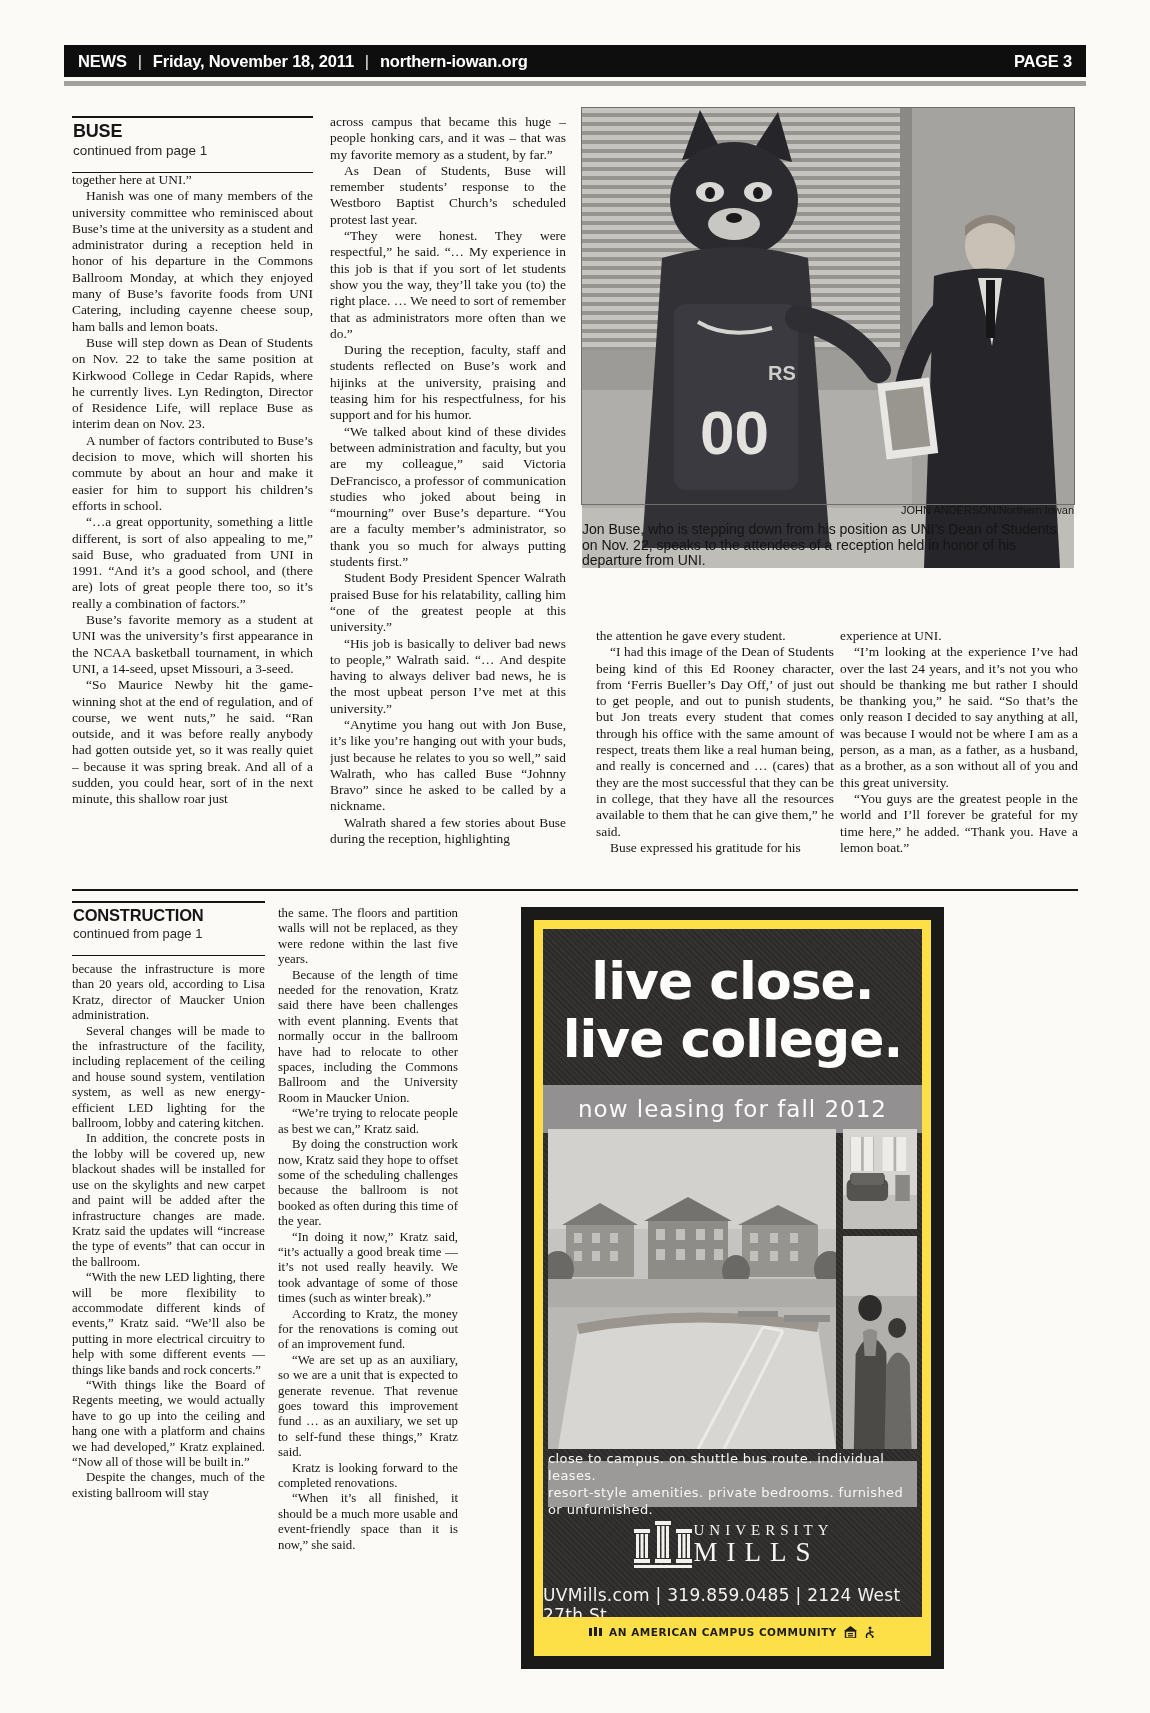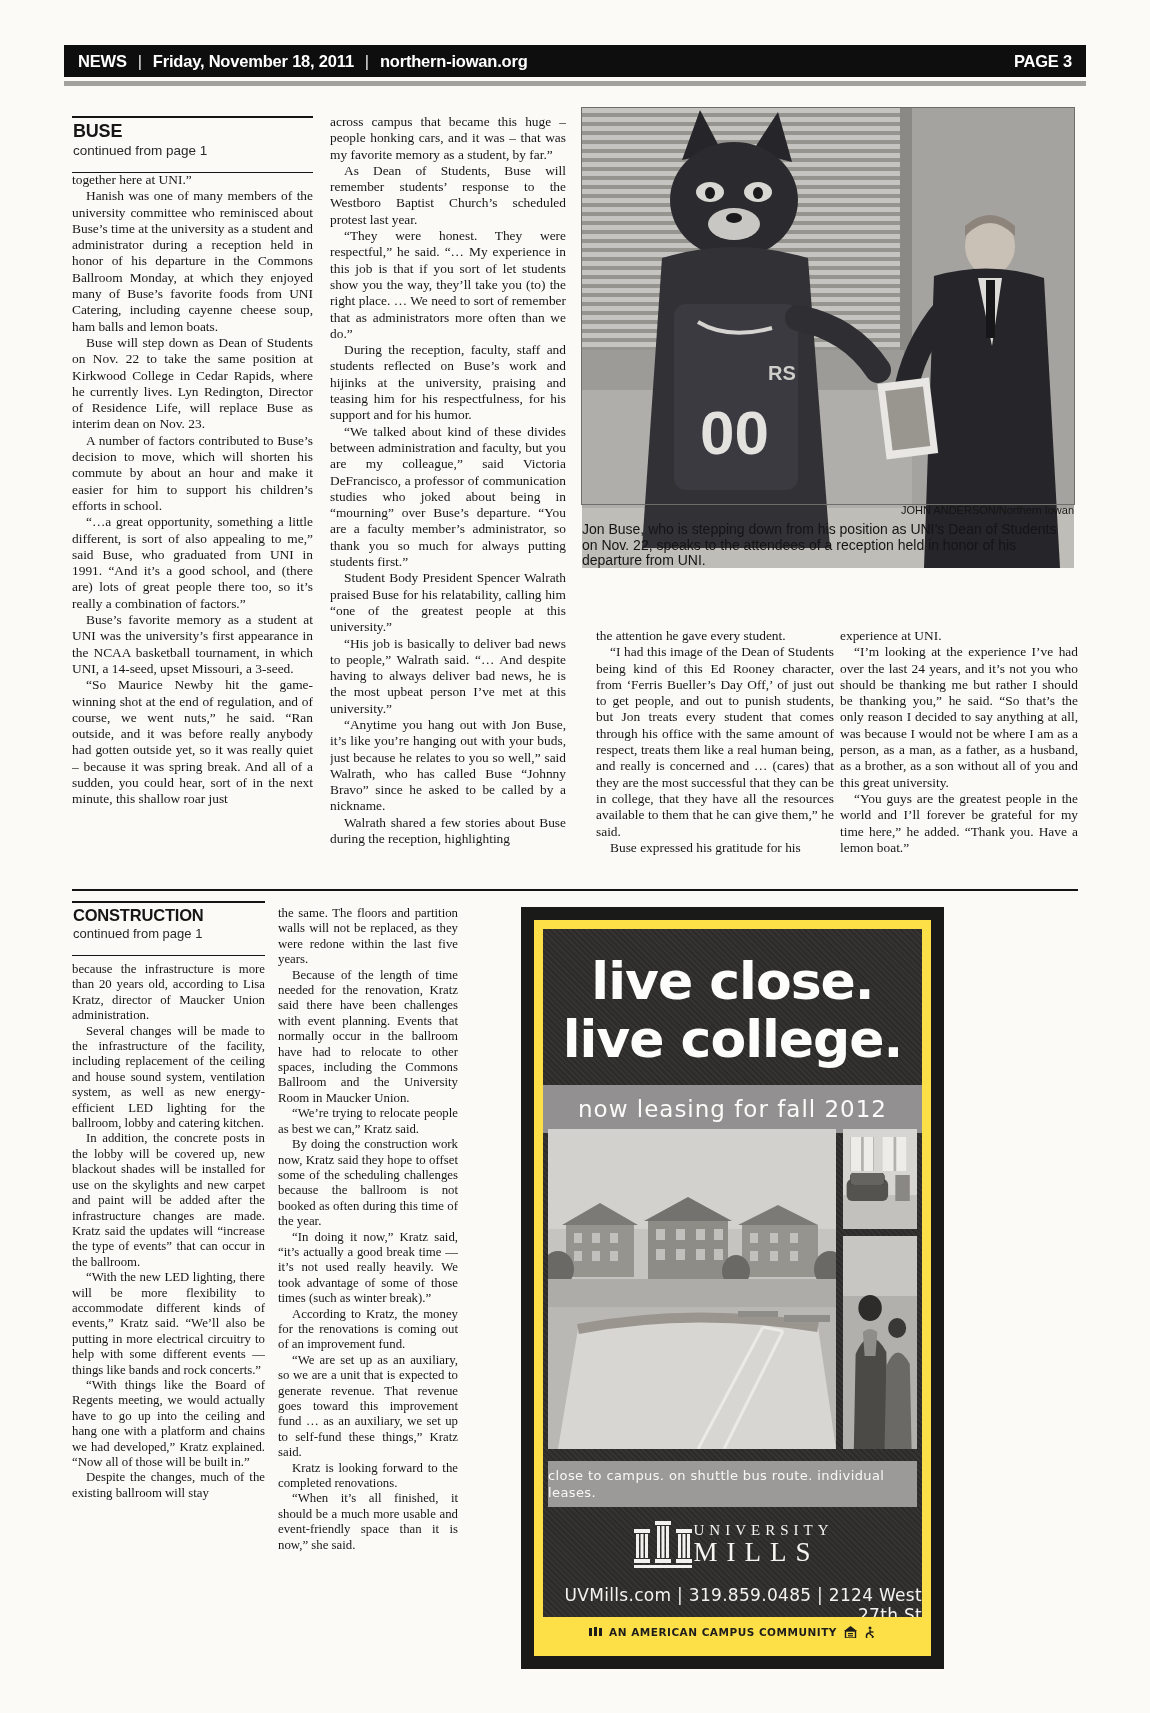--- a/index.html
+++ b/index.html
@@ -43,21 +43,21 @@
   .ph{background:#bbb9b5;} .ph svg{display:block;}
   .ph-left{width:288px;height:320px;}
   .ph-rightcol{flex:1;display:flex;flex-direction:column;gap:7px;}
   .ph-top{height:100px;} .ph-bottom{flex:1;}
   .ad-amen{position:absolute;top:532px;left:5px;right:5px;height:46px;background:#9c9a98;color:#f7f7f5;
            display:flex;flex-direction:column;align-items:flex-start;justify-content:center;
            font-family:"DejaVu Sans",sans-serif;font-size:13px;line-height:17px;letter-spacing:.4px;}
   .ad-logo{position:absolute;top:590px;width:100%;display:flex;justify-content:center;align-items:center;gap:0;color:#f6f5f2;}
   .brand{text-align:left;font-family:"Liberation Serif",serif;}
   .brand1{font-size:15px;letter-spacing:5px;} .brand2{font-size:27px;letter-spacing:9px;line-height:1;}
-  .ad-contact{position:absolute;top:656px;width:100%;text-align:right;color:#f3f2ef;
+  .ad-contact{position:absolute;top:656px;width:100%;text-align:left;color:#f3f2ef;
               font-family:"DejaVu Sans",sans-serif;font-size:17px;letter-spacing:.3px;}
   .ad-acc{height:30px;display:flex;align-items:center;justify-content:center;gap:7px;color:#1d1d1b;
           font-family:"DejaVu Sans",sans-serif;font-weight:bold;font-size:10.5px;letter-spacing:.5px;}
 </style>
 </head>
 <body>
 
 <div class="page">
 
   <div class="topbar">
@@ -281,20 +281,21 @@
                   <circle cx="60" cy="92" r="10" fill="#3a3836"></circle>
                   <path d="M48 130 Q60 104 74 128 L76 213 L46 213 Z" fill="#6b6966"></path>
                 </g>
               </svg>
             </div>
           </div>
         </div>
 
         <div class="ad-amen">
           <div>close to campus. on shuttle bus route. individual leases.</div>
+          <div>resort-style amenities. private bedrooms. furnished or unfurnished.</div>
         </div>
 
         <div class="ad-logo">
           <svg width="62" height="50" viewBox="0 0 62 50" fill="#f2f1ee">
             <rect x="2" y="10" width="16" height="4"></rect>
               <rect x="4" y="15" width="3" height="24"></rect>
               <rect x="8.5" y="15" width="3" height="24"></rect>
               <rect x="13" y="15" width="3" height="24"></rect>
               <rect x="2" y="40" width="16" height="4"></rect>
             <rect x="23" y="2" width="16" height="4"></rect>

